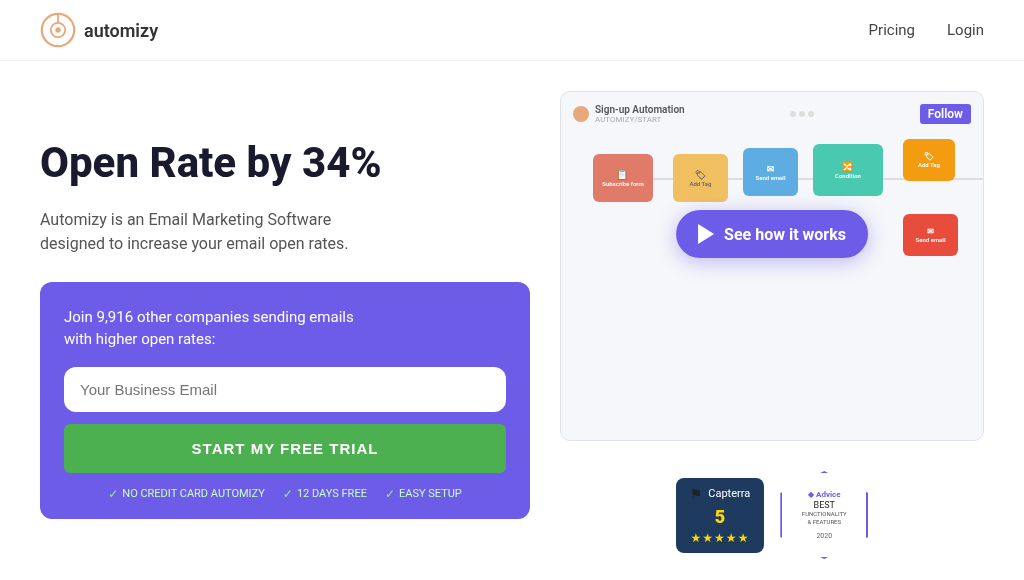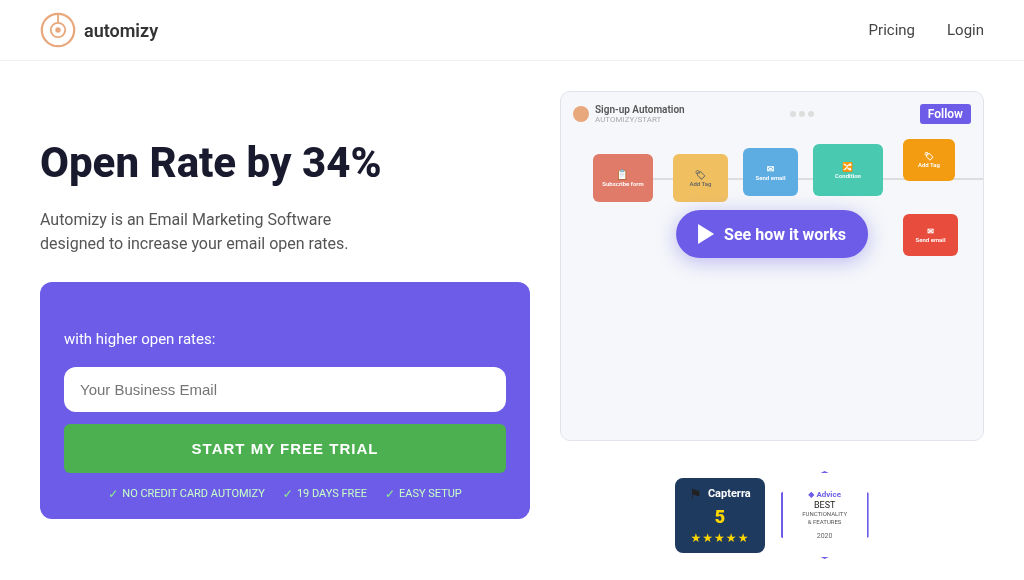--- a/index.html
+++ b/index.html
@@ -292,21 +292,21 @@
       display: flex;
       align-items: center;
       gap: 6px;
     }
     .capterra-flag {
       font-size: 14px;
     }
     .capterra-label {
       color: #fff;
       font-size: 11px;
-      font-weight: 700;
+      font-weight: 400;
     }
     .capterra-score {
       color: #ffd700;
       font-size: 18px;
       font-weight: 900;
     }
     .capterra-stars {
       color: #ffd700;
       font-size: 12px;
       letter-spacing: 1px;
@@ -386,33 +386,33 @@
     <h1 class="headline">
       <br>
       <span>Open Rate by 34%</span>
     </h1>
     <p class="subheadline">
       Automizy is an Email Marketing Software<br>designed to increase your email open rates.
     </p>
 
     <div class="cta-box">
       <p class="cta-join-text">
-        <br>
+        <span>Join 9,916 other companies sending emails</span><br>
         <span>with higher open rates:</span>
       </p>
       <input class="email-input" type="email" placeholder="Your Business Email" style="">
       <button class="trial-btn">START MY FREE TRIAL</button>
       <div class="cta-footnotes">
         <span class="footnote-item">
           <span class="check-icon">✓</span>
           <span>NO CREDIT CARD AUTOMIZY</span>
         </span>
         <span class="footnote-item">
           <span class="check-icon">✓</span>
-          <span>19 DAYS FREE</span>
+          <span>12 DAYS FREE</span>
         </span>
         <span class="footnote-item">
           <span class="check-icon">✓</span>
           <span>EASY SETUP</span>
         </span>
       </div>
     </div>
   </div>
 
   <div class="right-col">

